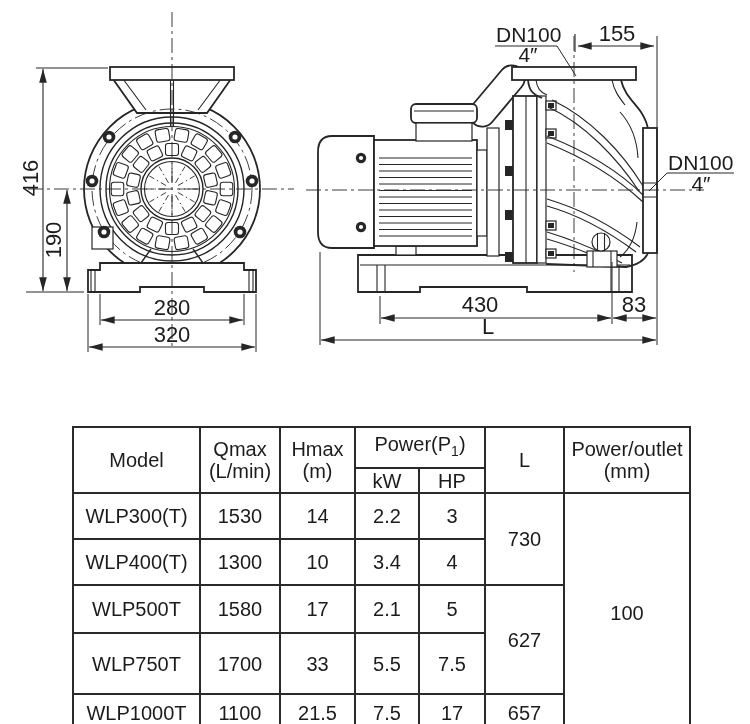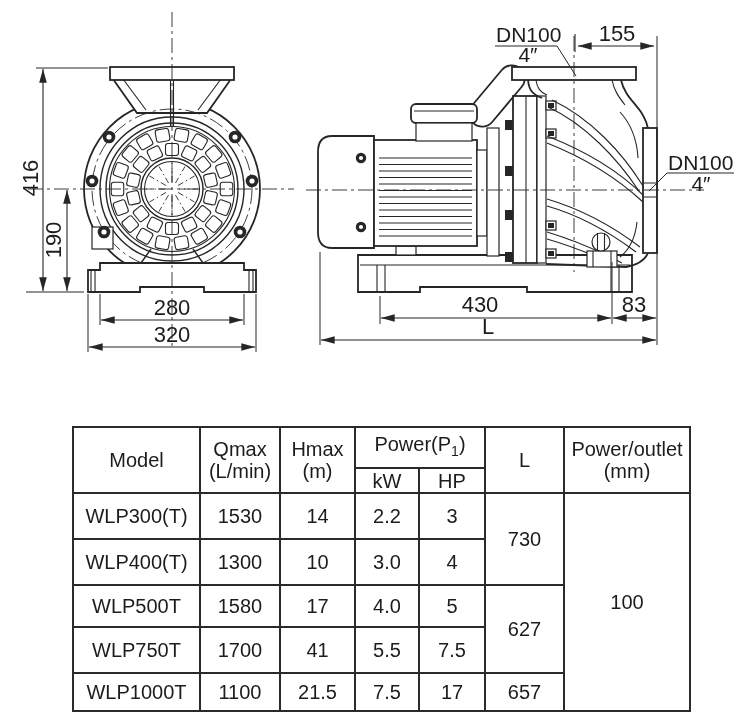--- a/index.html
+++ b/index.html
@@ -287,35 +287,35 @@
     <td>14</td>
     <td>2.2</td>
     <td>3</td>
     <td rowspan="2">730</td>
     <td rowspan="5">100</td>
   </tr>
   <tr style="height:46px">
     <td>WLP400(T)</td>
     <td>1300</td>
     <td>10</td>
-    <td>3.0</td>
+    <td>3.4</td>
     <td>4</td>
   </tr>
-  <tr style="height:42px">
+  <tr style="height:48px">
     <td>WLP500T</td>
     <td>1580</td>
     <td>17</td>
-    <td>4.0</td>
+    <td>2.1</td>
     <td>5</td>
     <td rowspan="2">627</td>
   </tr>
-  <tr style="height:46px">
+  <tr style="height:61px">
     <td>WLP750T</td>
     <td>1700</td>
-    <td>41</td>
+    <td>33</td>
     <td>5.5</td>
     <td>7.5</td>
   </tr>
   <tr style="height:38px">
     <td>WLP1000T</td>
     <td>1100</td>
     <td>21.5</td>
     <td>7.5</td>
     <td>17</td>
     <td>657</td>

